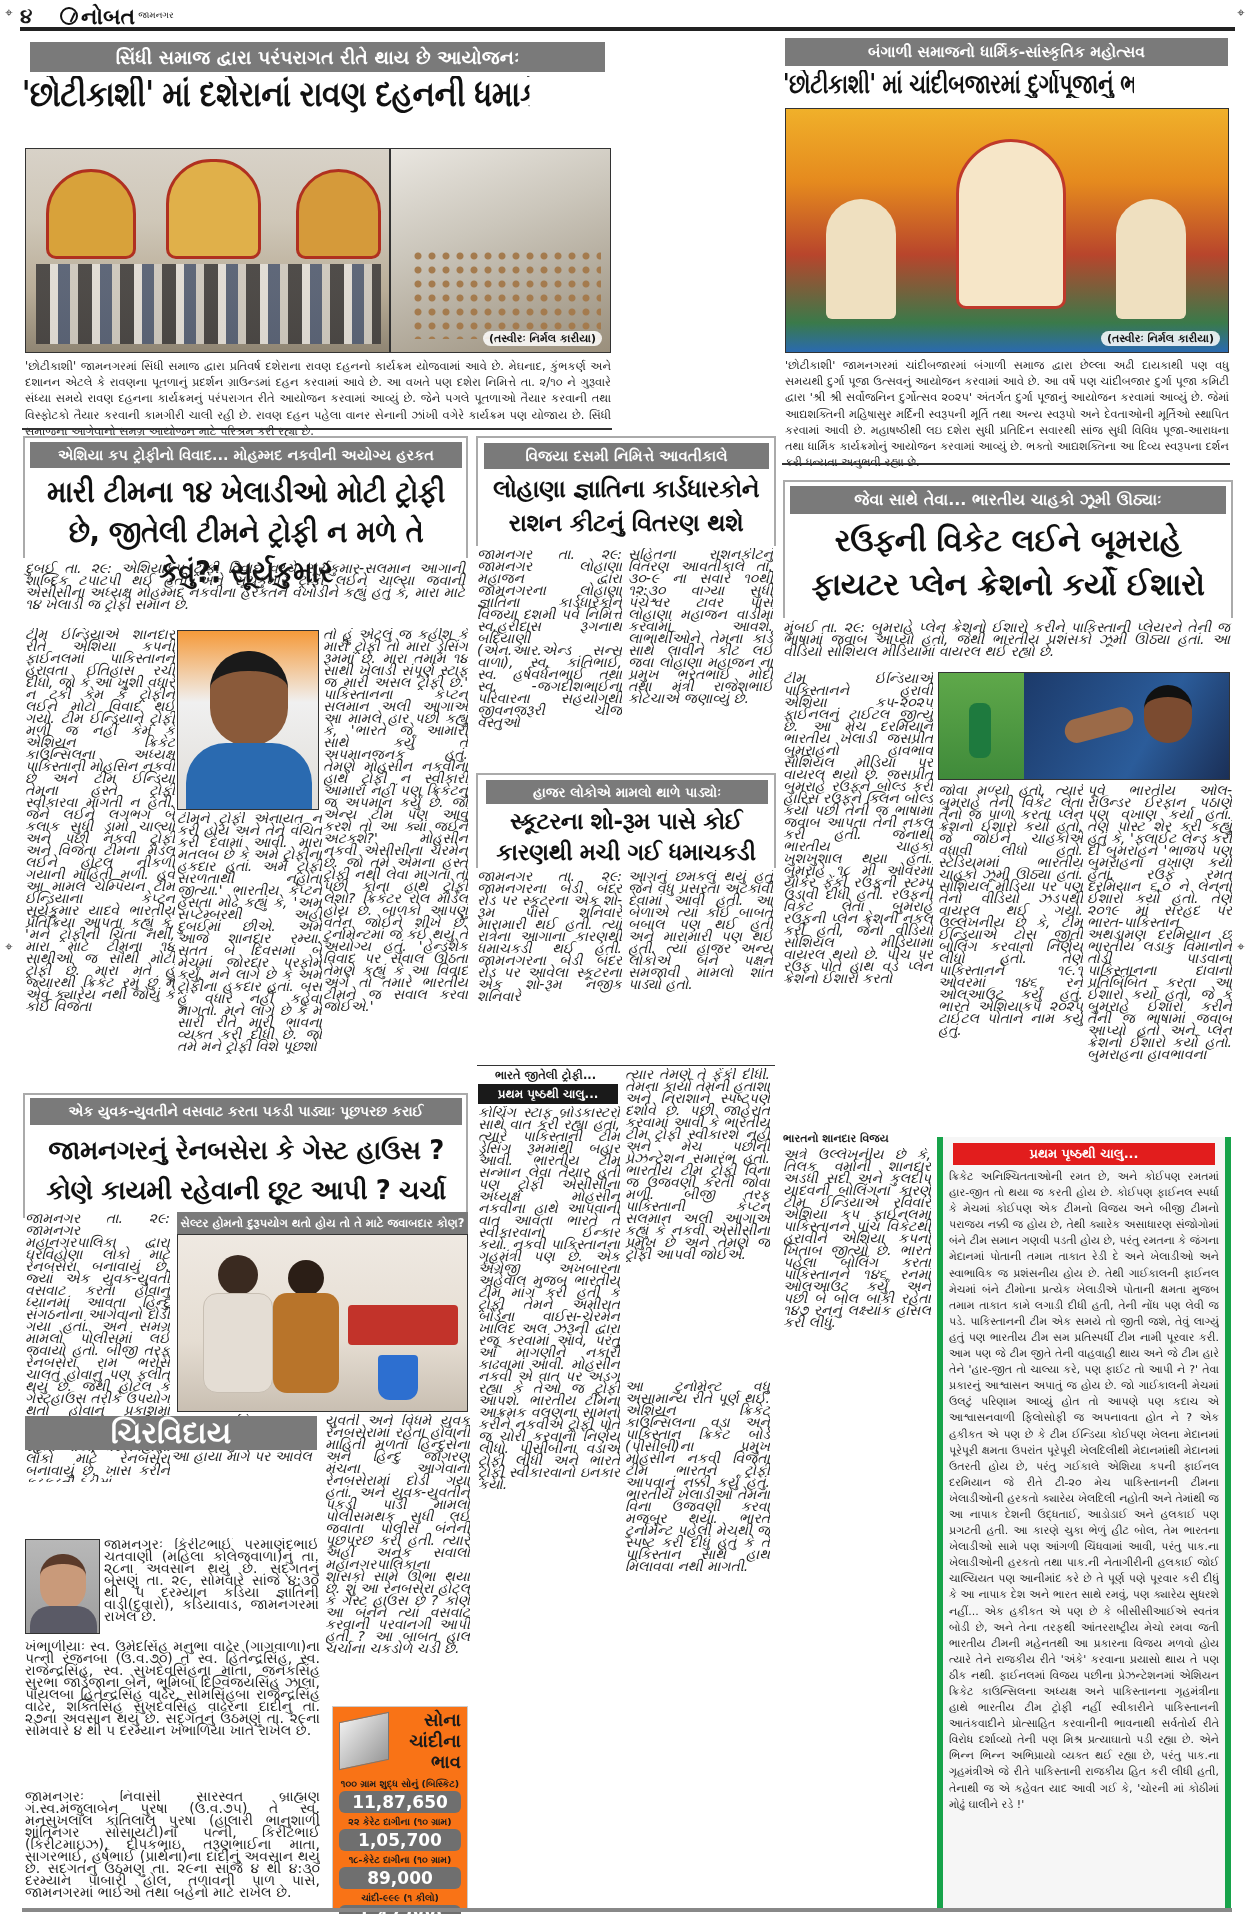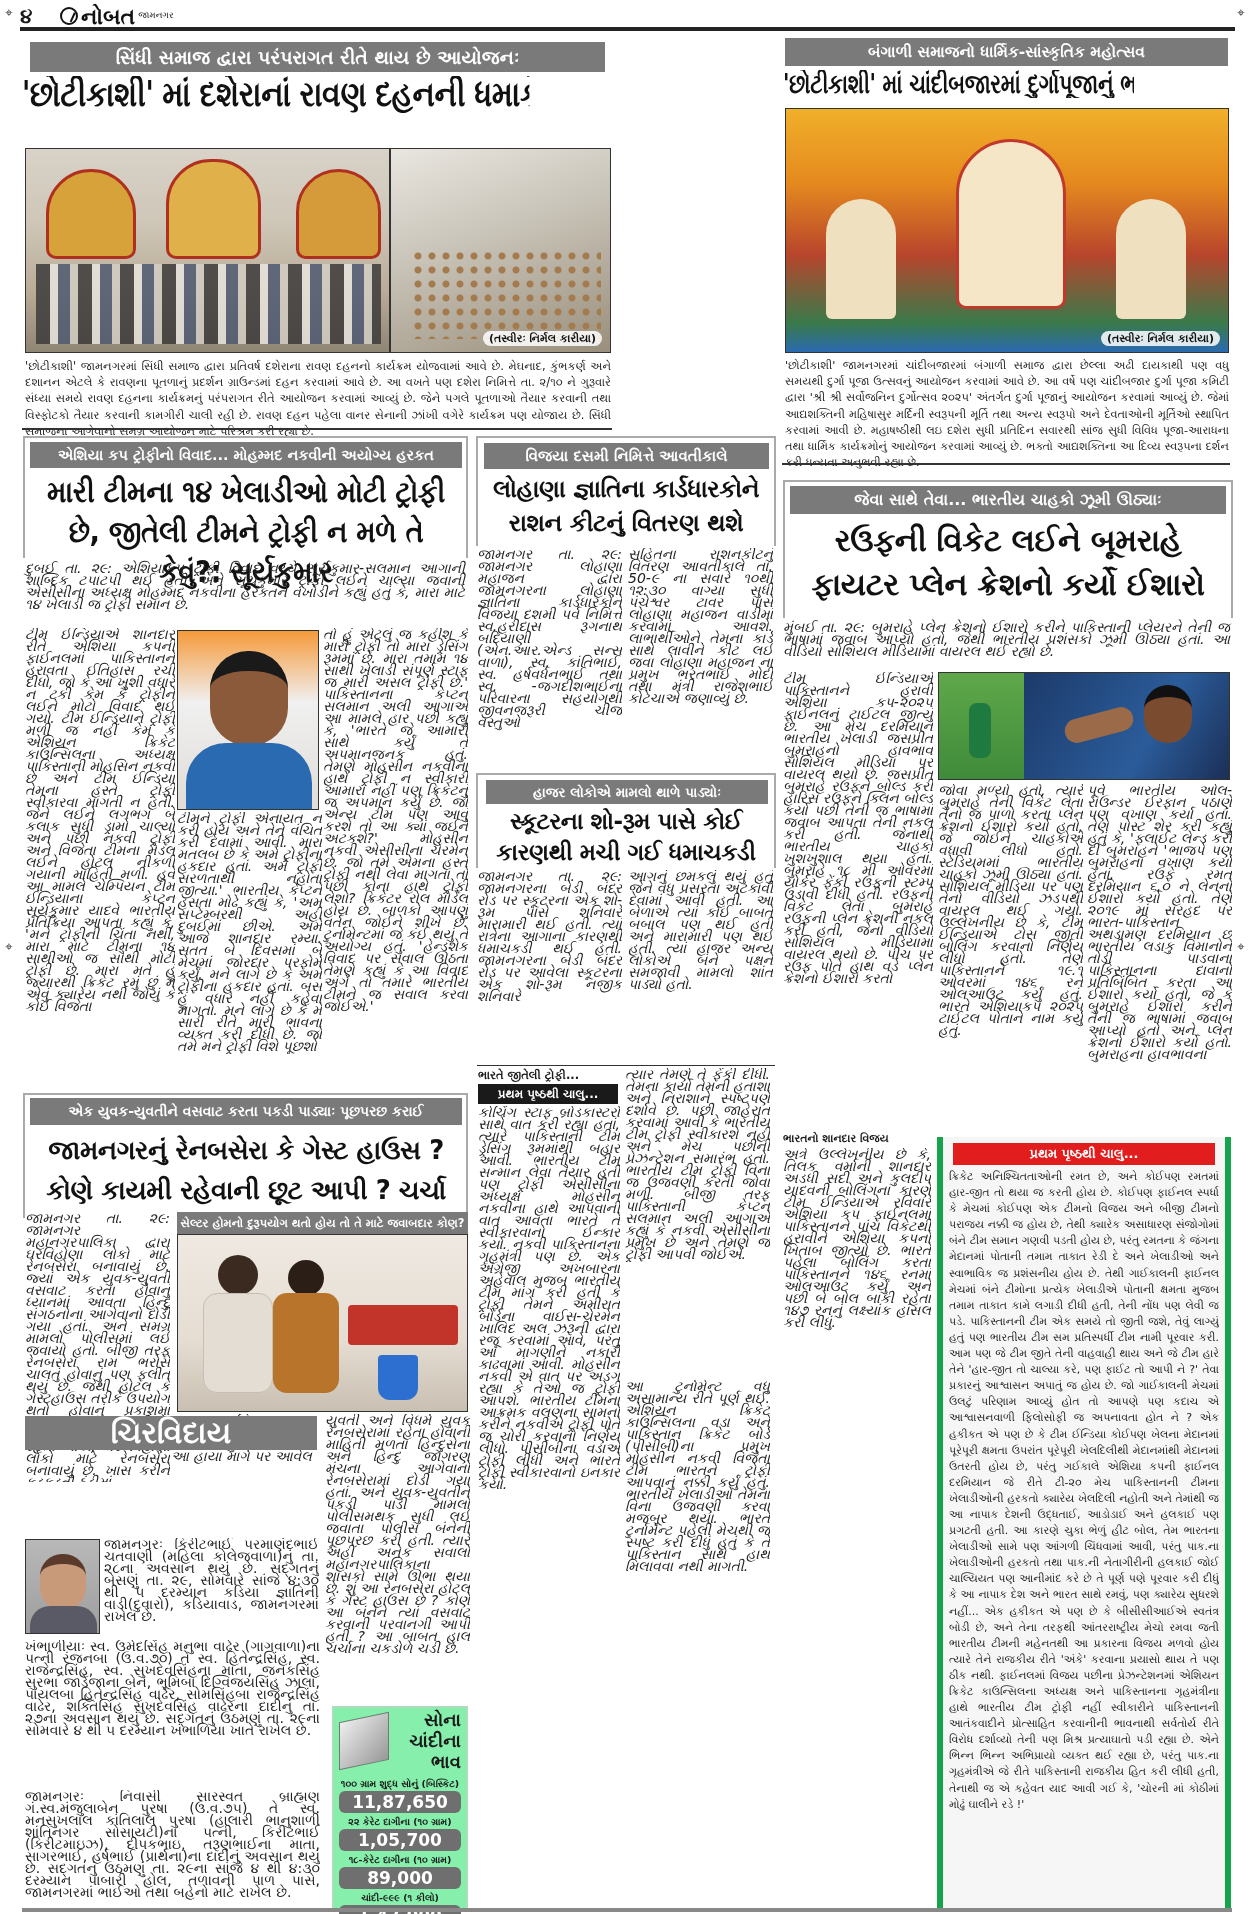--- a/index.html
+++ b/index.html
@@ -26,21 +26,21 @@
   .body-text { font-size: 14px; line-height: 12px; color: #222; text-align: justify; }
   .italic { font-style: italic; }
 
   .photo { position: absolute; overflow: hidden; border: 1px solid #333; }
   .credit { position: absolute; right: 8px; bottom: 6px; background: rgba(255,255,255,0.85); border-radius: 8px; font-size: 11px; font-weight: bold; padding: 1px 6px; color: #111; }
 
   .box { position: absolute; border: 2px solid #aaa; }
   .rule { position: absolute; background: #333; }
   .col-text { position: absolute; overflow: hidden; }
 
-  .rate-box { position: absolute; left: 332px; top: 1706px; width: 136px; height: 204px; background: #86efac; border: 1px solid #ccc; }
+  .rate-box { position: absolute; left: 332px; top: 1706px; width: 136px; height: 204px; background: #f97316; border: 1px solid #ccc; }
   .rate-label { font-size: 9.5px; font-weight: bold; text-align: center; margin-top: 3px; }
   .rate-value { background: #6f6f6f; color: #fff; font-weight: bold; font-size: 17px; text-align: center; border-radius: 6px; margin: 1px 6px 0; height: 22px; line-height: 22px; }
 
   .greenbox { position: absolute; left: 937px; top: 1137px; width: 294px; height: 775px; border-left: 6px solid #17a34a; border-right: 6px solid #17a34a; background: #f6f6f6; padding: 4px 6px; }
 </style>
 </head>
 <body>
 
 <div class="reg-mark" style="left:2px;top:6px">⌖</div>
 <div class="reg-mark" style="right:2px;top:6px">⌖</div>
@@ -93,30 +93,30 @@
   <div style="position:absolute;left:32px;top:20px;width:78px;height:95px;border-radius:38px;background:#8a5a3a;border-top:20px solid #1a1a1a;"></div>
   <div style="position:absolute;left:8px;top:112px;width:126px;height:70px;border-radius:40px 40px 0 0;background:#2a6ab0;"></div>
 </div>
 <div class="col-text body-text italic" style="left:177px;top:812px;width:145px;height:284px;">ટીમને ટ્રોફી એનાયત ન કરી હોય અને તેને વંચિત કરી દેવામાં આવી. મારા મતલબ છે કે અમે ટ્રોફીના હકદાર હતાં. અમે ટ્રોફી સરળતાથી નહોતા જીત્યા.' ભારતીય કેપ્ટને હસતા મોઢે કહ્યું કે, 'અમ સપ્ટેમ્બરથી અહીં દુબઈમાં છીએ. અમે આજે શાનદાર રમ્યા. સતત બે દિવસમાં બે મેચમાં જોરદાર પરફોર્મ કર્યું. મને લાગે છે કે અમે ટ્રોફીના હકદાર હતાં. બસ હું વધારે નહીં કહેવા માગતો. મને લાગે છે કે મેં સારી રીતે મારી ભાવના વ્યક્ત કરી દીધી છે. જો તમે મને ટ્રોફી વિશે પૂછશો</div>
 <div class="col-text body-text italic" style="left:323px;top:628px;width:145px;height:468px;">તો હું એટલું જ કહીશ કે મારી ટ્રોફી તો મારા ડ્રેસિંગ રૂમમાં છે. મારા તમામ ૧૪ સાથી ખેલાડી સંપૂર્ણ સ્ટાફ જ મારી અસલ ટ્રોફી છે.' પાકિસ્તાનના કેપ્ટન સલમાન અલી આગાએ આ મામલે હાર પછી કહ્યું કે, 'ભારતે જે આમારી સાથે કર્યું તે અપમાનજનક હતું. તેમણે મોહસીન નકવીના હાથે ટ્રોફી ન સ્વીકારી આમારા નહીં પણ ક્રિકેટનું જ અપમાન કર્યું છે. જો એન્ય ટીમ પણ આવું કરશે તો આ ક્યાં જઈને અટકશે?' મોહસીન નકવી એસીસીના ચેરમેન છે. જો તમે એમના હસ્તે ટ્રોફી નથી લેવા માગતા તો પછી કોના હાથે ટ્રોફી લેશો? ક્રિકેટર રોલ મોડેલ હોય છે. બાળકો આપણું વર્તન જોઈને શીખે છે. ટુર્નામેન્ટમાં જે કંઈ થયું તે અયોગ્ય હતું. 'હેન્ડશેક વિવાદ પર સવાલ ઊઠતા તેમણે કહ્યું કે આ વિવાદ અંગે તો તમારે ભારતીય ટીમને જ સવાલ કરવા જોઈએ.'</div>
 
 <div class="box" style="left:476px;top:436px;width:300px;height:110px;border-bottom:none;"></div>
 <div class="strap" style="position:absolute;left:484px;top:443px;width:285px;height:26px;font-size:15px;line-height:26px;">વિજયા દસમી નિમિત્તે આવતીકાલે</div>
 <div class="headline" style="position:absolute;left:480px;top:472px;width:292px;font-size:24px;line-height:34px;">લોહાણા જ્ઞાતિના કાર્ડધારકોને રાશન કીટનું વિતરણ થશે</div>
 <div class="col-text body-text italic" style="left:477px;top:548px;width:145px;height:225px;">જામનગર તા. ૨૯: જામનગર લોહાણા મહાજન દ્વારા જામનગરના લોહાણા જ્ઞાતિના કાર્ડધારકોને વિજયા દશમી પર્વ નિમિત્તે સ્વ.હરીદાસ રૂગનાથ બદિયાણી (એન.આર.એન્ડ સન્સ વાળા), સ્વ. કાંતિભાઈ, સ્વ. હર્ષવર્ધનભાઈ તથા સ્વ. -જગદીશભાઈના પરિવારના સહયોગથી જીવનજરૂરી ચીજ વસ્તુઓ</div>
-<div class="col-text body-text italic" style="left:628px;top:548px;width:145px;height:225px;">સહિતના રાશનકીટનું વિતરણ આવતીકાલે તા. 50-૯ ના સવારે ૧૦થી ૧૨:૩૦ વાગ્યા સુધી પંચેશ્વર ટાવર પાસે લોહાણા મહાજન વાડીમાં કરવામાં આવશે. લાભાર્થીઓને તેમના કાર્ડ સાથે લાવીને કીટ લઈ જવા લોહાણા મહાજન ના પ્રમુખ ભરતભાઈ મોદી તથા મંત્રી રાજેશભાઈ કોટેચાએ જણાવ્યું છે.</div>
+<div class="col-text body-text italic" style="left:628px;top:548px;width:145px;height:225px;">સહિતના રાશનકીટનું વિતરણ આવતીકાલે તા. ૩૦-૯ ના સવારે ૧૦થી ૧૨:૩૦ વાગ્યા સુધી પંચેશ્વર ટાવર પાસે લોહાણા મહાજન વાડીમાં કરવામાં આવશે. લાભાર્થીઓને તેમના કાર્ડ સાથે લાવીને કીટ લઈ જવા લોહાણા મહાજન ના પ્રમુખ ભરતભાઈ મોદી તથા મંત્રી રાજેશભાઈ કોટેચાએ જણાવ્યું છે.</div>
 
 <div class="box" style="left:476px;top:773px;width:300px;height:95px;border-bottom:none;"></div>
 <div class="strap" style="position:absolute;left:486px;top:780px;width:282px;height:24px;font-size:13.5px;line-height:24px;">હાજર લોકોએ મામલો થાળે પાડ્યોઃ</div>
 <div class="headline" style="position:absolute;left:480px;top:806px;width:292px;font-size:23px;line-height:31px;">સ્કૂટરના શો-રૂમ પાસે કોઈ કારણથી મચી ગઈ ધમાચકડી</div>
 <div class="col-text body-text italic" style="left:477px;top:870px;width:145px;height:195px;">જામનગર તા. ૨૯: જામનગરના બેડી બંદર રોડ પર સ્કૂટરના એક શો-રૂમ પાસે શનિવારે મારામારી થઈ હતી. ત્યાં રાત્રેના આગાના કારણથી ધમાચકડી થઈ હતી. જામનગરના બેડી બંદર રોડ પર આવેલા સ્કૂટરના એક શો-રૂમ નજીક શનિવારે</div>
 <div class="col-text body-text italic" style="left:628px;top:870px;width:145px;height:195px;">આગનું છમકલું થયું હતું જેને વધુ પ્રસરતા અટકાવી દેવામાં આવી હતી. આ બેળાએ ત્યાં કોઈ બાબતે બબાલ પણ થઈ હતી અને મારામારી પણ થઈ હતી. ત્યાં હાજર અન્ય લોકોએ બંને પક્ષને સમજાવી મામલો શાંત પાડ્યો હતો.</div>
 <div class="rule" style="left:477px;top:1065px;width:298px;height:1px;"></div>
 
-<div style="position:absolute;left:478px;top:1068px;width:140px;font-size:11.5px;font-weight:bold;">ભારતે જીતેલી ટ્રોફી...</div>
+<div style="position:absolute;left:495px;top:1068px;width:140px;font-size:11.5px;font-weight:bold;">ભારતે જીતેલી ટ્રોફી...</div>
 <div class="strap black" style="position:absolute;left:478px;top:1084px;width:140px;height:20px;font-size:12px;line-height:20px;">પ્રથમ પૃષ્ઠથી ચાલુ...</div>
 <div class="col-text body-text italic" style="left:478px;top:1106px;width:142px;height:805px;">કોચિંગ સ્ટાફ બ્રોડકાસ્ટરો સાથે વાત કરી રહ્યા હતાં, ત્યારે પાકિસ્તાની ટીમ ડ્રેસિંગ રૂમમાંથી બહાર આવી. ભારતીય ટીમ સન્માન લેવા તૈયાર હતી પણ ટ્રોફી એસીસીના અધ્યક્ષ મોહસીન નકવીના હાથે આપવાની વાત આવતા ભારતે તે સ્વીકારવાનો ઈન્કાર કર્યો. નકવી પાકિસ્તાનના ગૃહમંત્રી પણ છે. એક અંગ્રેજી અખબારના અહેવાલ મુજબ ભારતીય ટીમ માંગ કરી હતી કે ટ્રોફી તેમને અમીરાત બોર્ડના વાઈસ-ચેરમેન ખાલિદ અલ ઝરૂની દ્વારા રજૂ કરવામાં આવે, પરંતુ આ માગણીને નકારી કાઢવામાં આવી. મોહસીન નકવી એ વાત પર અડગ રહ્યા કે તેઓ જ ટ્રોફી આપશે. ભારતીય ટીમના આક્રમક વલણના સામનો કરીને નકવીએ ટ્રોફી પોતે જ ચોરી કરવાનો નિર્ણય લીધો. પીસીબીના વડાએ ટ્રોફી લીધી અને ભારતે ટ્રોફી સ્વીકારવાનો ઇનકાર કર્યો.</div>
 <div class="col-text body-text italic" style="left:625px;top:1068px;width:145px;height:310px;">ત્યાર તેમણે તે ફેંકી દીધી. તેમના કાર્યો તેમની હતાશા અને નિરાશાને સ્પષ્ટપણે દર્શાવે છે. પછી જાહેરાત કરવામાં આવી કે ભારતીય ટીમ ટ્રોફી સ્વીકારશે નહીં અને મેચ પછીની પ્રેઝન્ટેશન સમારંભ હતો. ભારતીય ટીમ ટ્રોફી વિના જ ઉજવણી કરતી જોવા મળી. બીજી તરફ પાકિસ્તાની કેપ્ટન સલમાન અલી આગાએ કહ્યું કે નકવી એસીસીના પ્રમુખ છે અને તેમણે જ ટ્રોફી આપવી જોઈએ.</div>
 
 <div class="box" style="left:783px;top:480px;width:450px;height:138px;border-bottom:none;"></div>
 <div class="strap" style="position:absolute;left:790px;top:486px;width:436px;height:28px;font-size:16px;line-height:28px;">જેવા સાથે તેવા... ભારતીય ચાહકો ઝૂમી ઊઠ્યાઃ</div>
 <div class="headline" style="position:absolute;left:786px;top:518px;width:444px;font-size:31px;line-height:44px;">રઉફની વિકેટ લઈને બૂમરાહે ફાયટર પ્લેન ક્રેશનો કર્યો ઈશારો</div>
 <div class="body-text italic" style="position:absolute;left:783px;top:621px;width:447px;">મુંબઈ તા. ૨૯: બુમરાહે પ્લેન ક્રેશનો ઈશારો કરીને પાકિસ્તાની પ્લેયરને તેની જ ભાષામાં જવાબ આપ્યો હતો, જેથી ભારતીય પ્રશંસકો ઝૂમી ઊઠ્યા હતાં. આ વીડિયો સોશિયલ મીડિયામાં વાયરલ થઈ રહ્યો છે.</div>
 <div class="col-text body-text italic" style="left:783px;top:672px;width:150px;height:380px;">ટીમ ઈન્ડિયાએ પાકિસ્તાનને હરાવી એશિયા કપ-૨૦૨૫ ફાઈનલનું ટાઈટલ જીત્યું છે. આ મેચ દરમિયાન ભારતીય ખેલાડી જસપ્રીત બુમરાહનો હાવભાવ સોશિયલ મીડિયા પર વાયરલ થયો છે. જસપ્રીત બુમરાહે રઉફને બોલ્ડ કરી હારિસ રઉફને ક્લિન બોલ્ડ કર્યો પછી તેની જ ભાષામાં જવાબ આપતા તેની નકલ કરી હતી. જેનાથી ભારતીય ચાહકો ખુશખુશાલ થયા હતાં. બુમરાહે ૧૮ મી ઓવરમાં યોર્કર ફેંકી રઉફની સ્ટમ્પ ઉડાવી દીધી હતી. રઉફની વિકેટ લેતા બુમરાહે રઉફની પ્લેન ક્રેશની નકલ કરી હતી, જેનો વીડિયો સોશિયલ મીડિયામાં વાયરલ થયો છે. પીચ પર રઉફ પોતે હાથ વડે પ્લેન ક્રેશનો ઈશારો કરતો</div>
 <div class="photo" style="left:938px;top:672px;width:292px;height:108px;">

